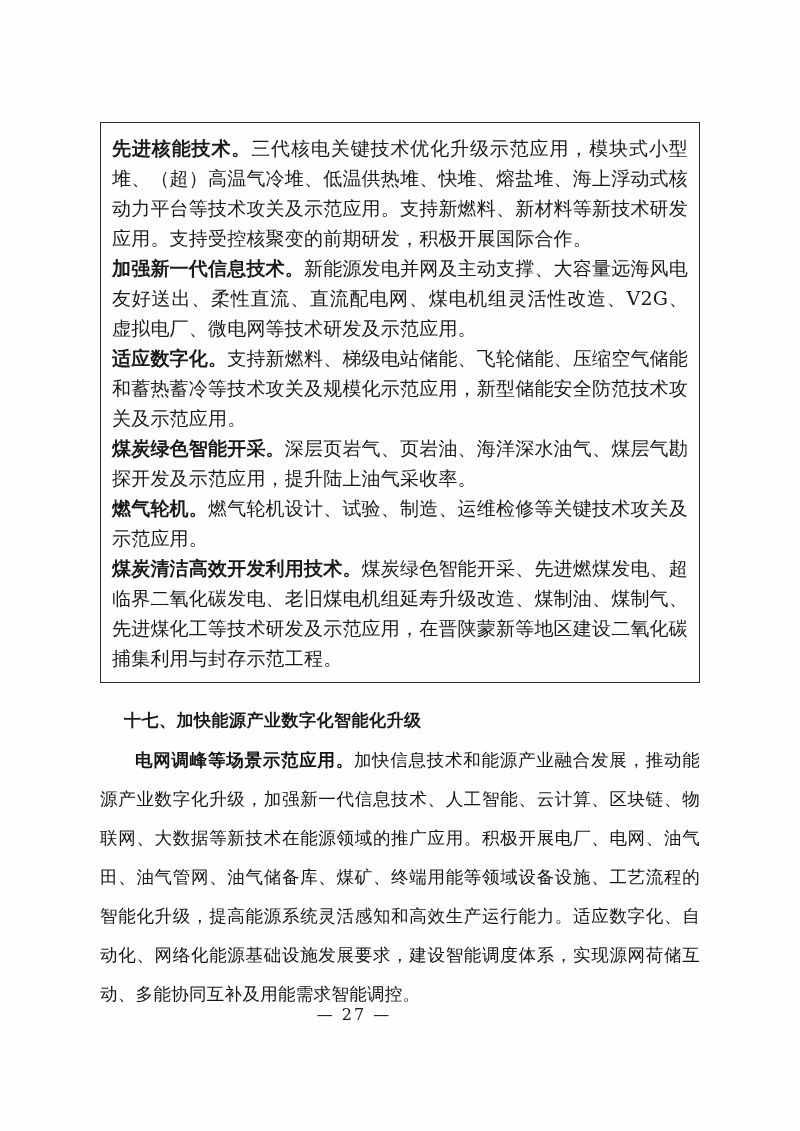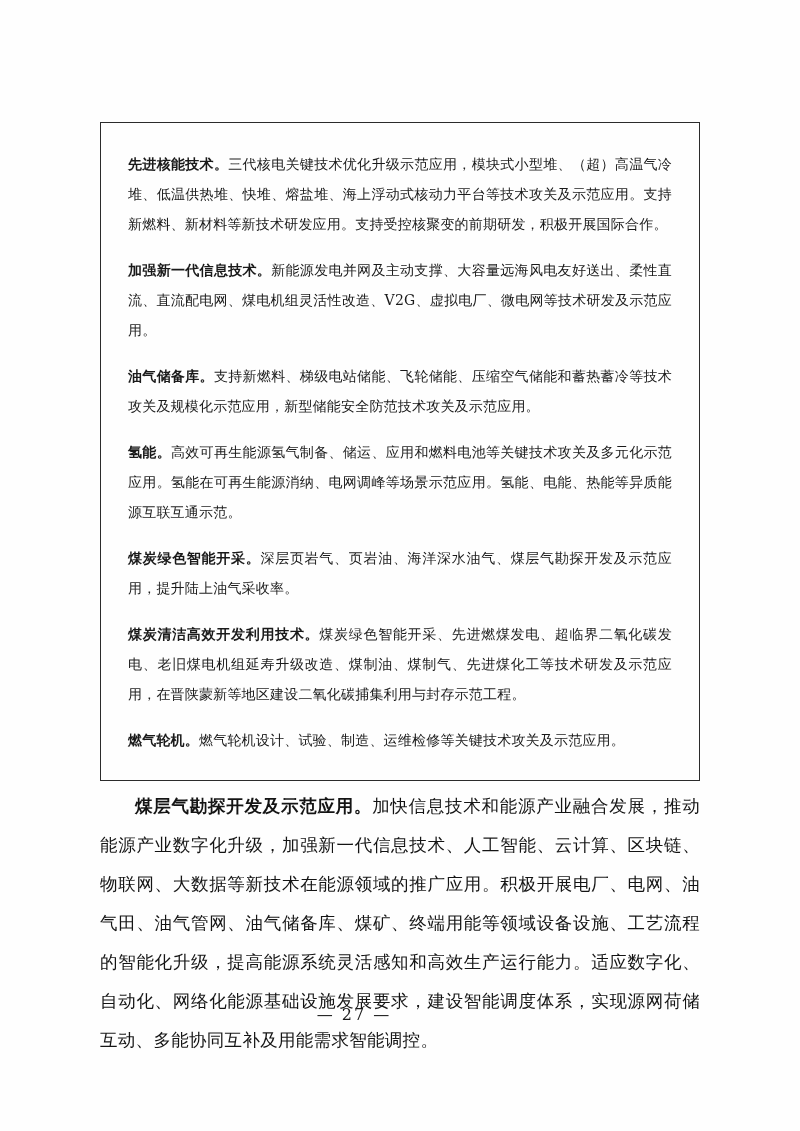--- a/index.html
+++ b/index.html
@@ -29,25 +29,25 @@
     width: 600px;
   }
   
   .box {
     border: 1px solid #2b2b2b;
     box-sizing: border-box;
     padding: 10px 11px 9px 11px;
     width: 600px;
   }
   .para {
-    font-size: 14px;
+    font-size: 19px;
     line-height: 30px;
     text-align: justify;
     text-justify: inter-ideograph;
-    margin: 16px;
+    margin: 0;
     letter-spacing: 0.2px;
   }
   .para + .para {
     margin-top: 0px;
   }
   .lead {
     font-weight: bold;
   }
   
   .section-heading {
@@ -98,43 +98,41 @@
 
       <p class="para">
         <span class="lead">先进核能技术。</span><span>三代核电关键技术优化升级示范应用，模块式小型堆、（超）高温气冷堆、低温供热堆、快堆、熔盐堆、海上浮动式核动力平台等技术攻关及示范应用。支持新燃料、新材料等新技术研发应用。支持受控核聚变的前期研发，积极开展国际合作。</span>
       </p>
 
       <p class="para">
         <span class="lead">加强新一代信息技术。</span><span>新能源发电并网及主动支撑、大容量远海风电友好送出、柔性直流、直流配电网、煤电机组灵活性改造、V2G、虚拟电厂、微电网等技术研发及示范应用。</span>
       </p>
 
       <p class="para">
-        <span class="lead">油气储备库。</span><span>支持新燃料、梯级电站储能、飞轮储能、压缩空气储能和蓄热蓄冷等技术攻关及规模化示范应用，新型储能安全防范技术攻关及示范应用。</span>
+        <span class="lead">适应数字化。</span><span>支持新燃料、梯级电站储能、飞轮储能、压缩空气储能和蓄热蓄冷等技术攻关及规模化示范应用，新型储能安全防范技术攻关及示范应用。</span>
       </p>
 
-      <p class="para">
-        <span class="lead">氢能。</span><span>高效可再生能源氢气制备、储运、应用和燃料电池等关键技术攻关及多元化示范应用。氢能在可再生能源消纳、电网调峰等场景示范应用。氢能、电能、热能等异质能源互联互通示范。</span>
-      </p>
 
       <p class="para">
         <span class="lead">煤炭绿色智能开采。</span><span>深层页岩气、页岩油、海洋深水油气、煤层气勘探开发及示范应用，提升陆上油气采收率。</span>
       </p>
 
       <p class="para">
-        <span class="lead">煤炭清洁高效开发利用技术。</span><span>煤炭绿色智能开采、先进燃煤发电、超临界二氧化碳发电、老旧煤电机组延寿升级改造、煤制油、煤制气、先进煤化工等技术研发及示范应用，在晋陕蒙新等地区建设二氧化碳捕集利用与封存示范工程。</span>
+        <span class="lead">燃气轮机。</span><span>燃气轮机设计、试验、制造、运维检修等关键技术攻关及示范应用。</span>
       </p>
 
       <p class="para">
-        <span class="lead">燃气轮机。</span><span>燃气轮机设计、试验、制造、运维检修等关键技术攻关及示范应用。</span>
+        <span class="lead">煤炭清洁高效开发利用技术。</span><span>煤炭绿色智能开采、先进燃煤发电、超临界二氧化碳发电、老旧煤电机组延寿升级改造、煤制油、煤制气、先进煤化工等技术研发及示范应用，在晋陕蒙新等地区建设二氧化碳捕集利用与封存示范工程。</span>
       </p>
 
     </div>
 
+    <h2 class="section-heading">十七、加快能源产业数字化智能化升级</h2>
 
     <p class="body-para">
-      <span class="emph">煤层气勘探开发及示范应用。</span><span>加快信息技术和能源产业融合发展，推动能源产业数字化升级，加强新一代信息技术、人工智能、云计算、区块链、物联网、大数据等新技术在能源领域的推广应用。积极开展电厂、电网、油气田、油气管网、油气储备库、煤矿、终端用能等领域设备设施、工艺流程的智能化升级，提高能源系统灵活感知和高效生产运行能力。适应数字化、自动化、网络化能源基础设施发展要求，建设智能调度体系，实现源网荷储互动、多能协同互补及用能需求智能调控。</span>
+      <span class="emph">电网调峰等场景示范应用。</span><span>加快信息技术和能源产业融合发展，推动能源产业数字化升级，加强新一代信息技术、人工智能、云计算、区块链、物联网、大数据等新技术在能源领域的推广应用。积极开展电厂、电网、油气田、油气管网、油气储备库、煤矿、终端用能等领域设备设施、工艺流程的智能化升级，提高能源系统灵活感知和高效生产运行能力。适应数字化、自动化、网络化能源基础设施发展要求，建设智能调度体系，实现源网荷储互动、多能协同互补及用能需求智能调控。</span>
     </p>
 
   </div>
 
   <div class="page-number">— 27 —</div>
 
 </div>
 
 </body></html>

